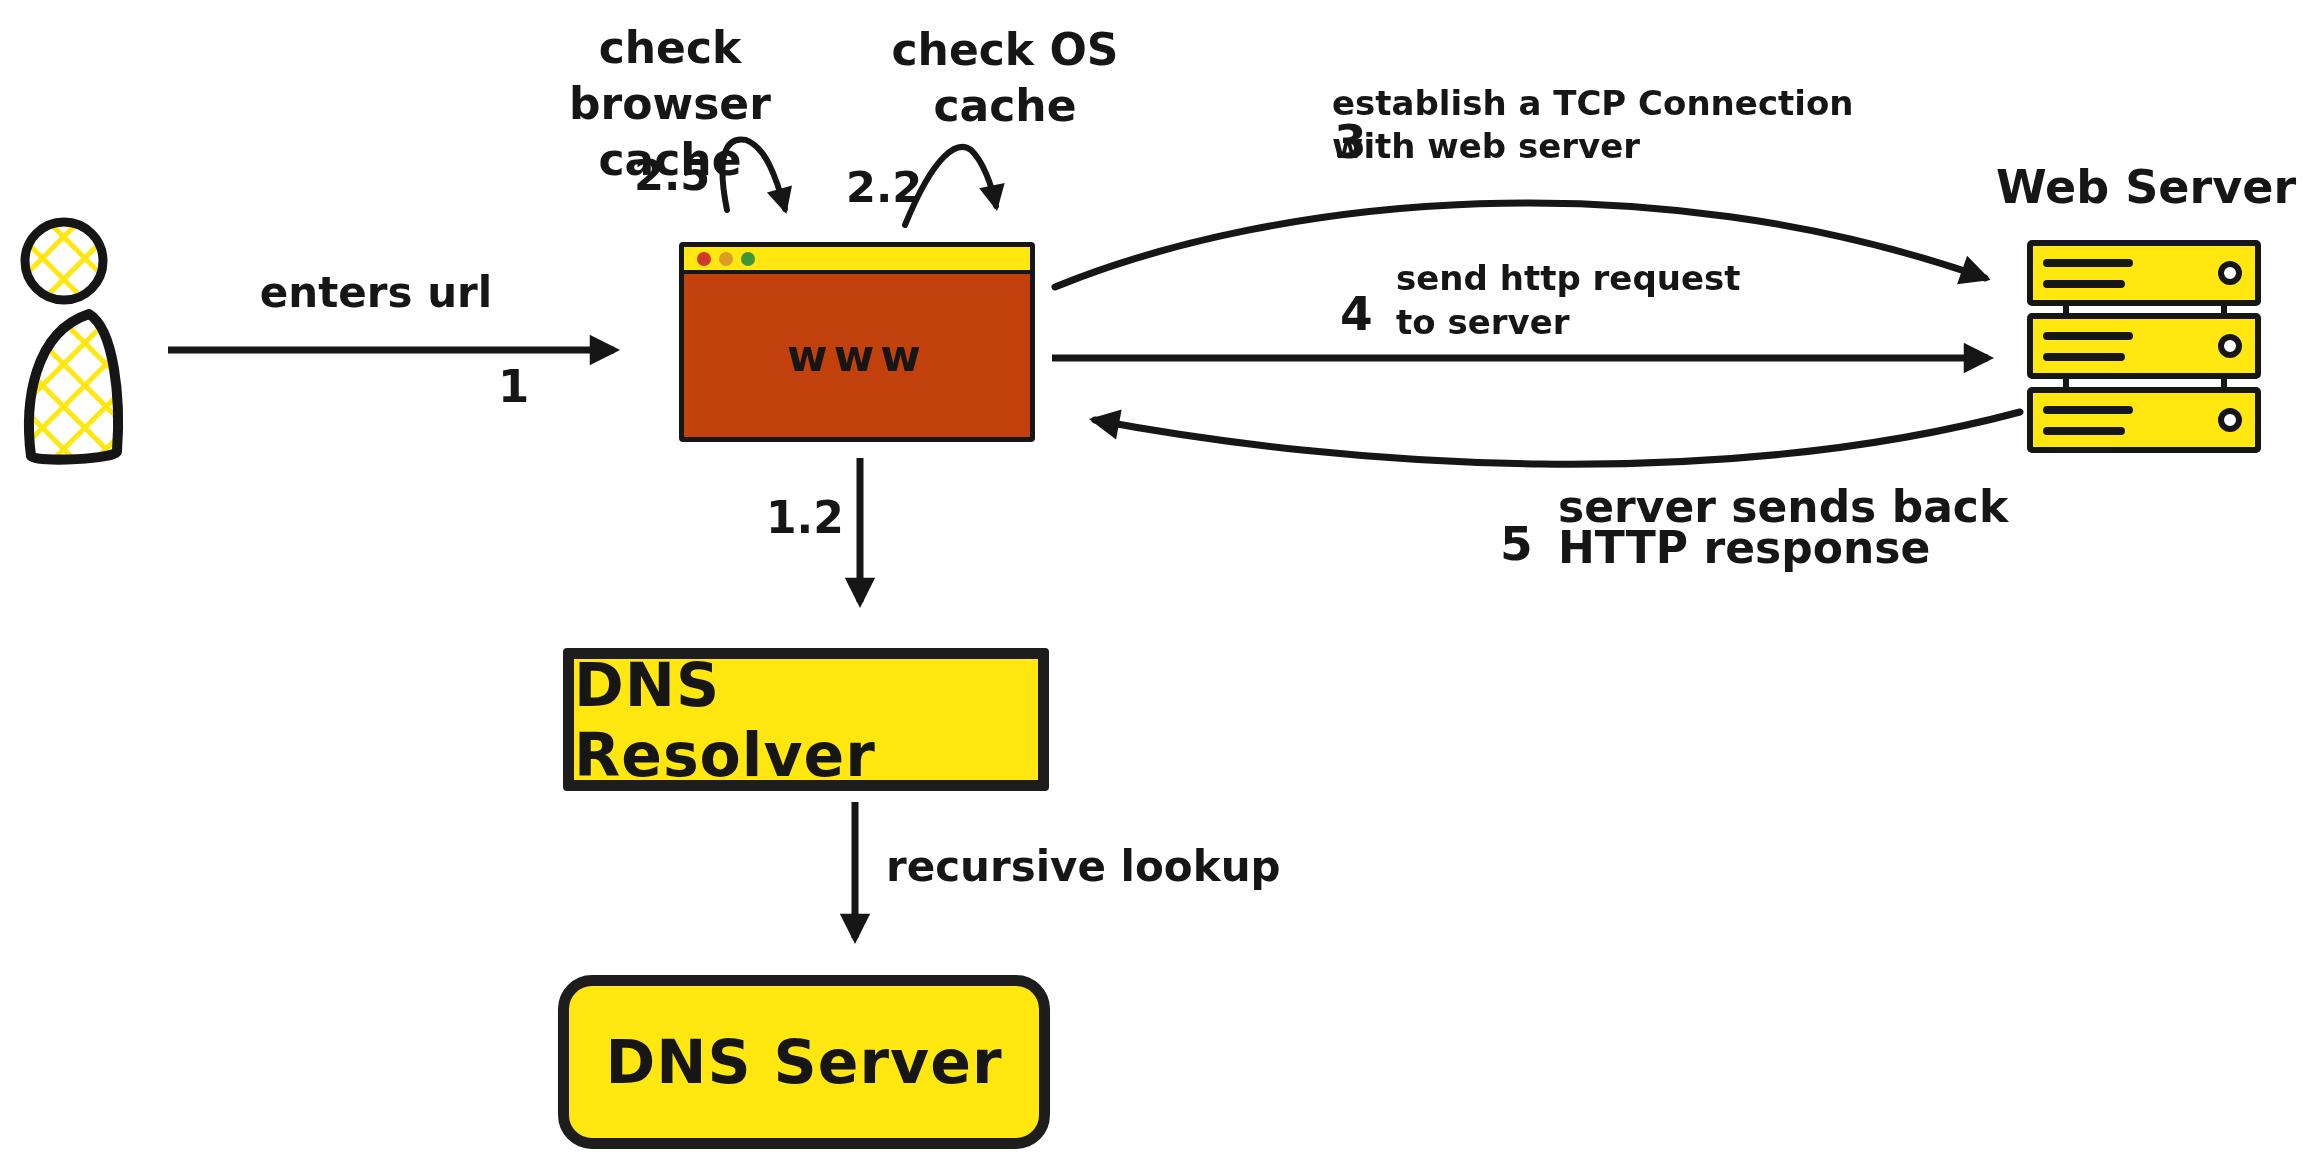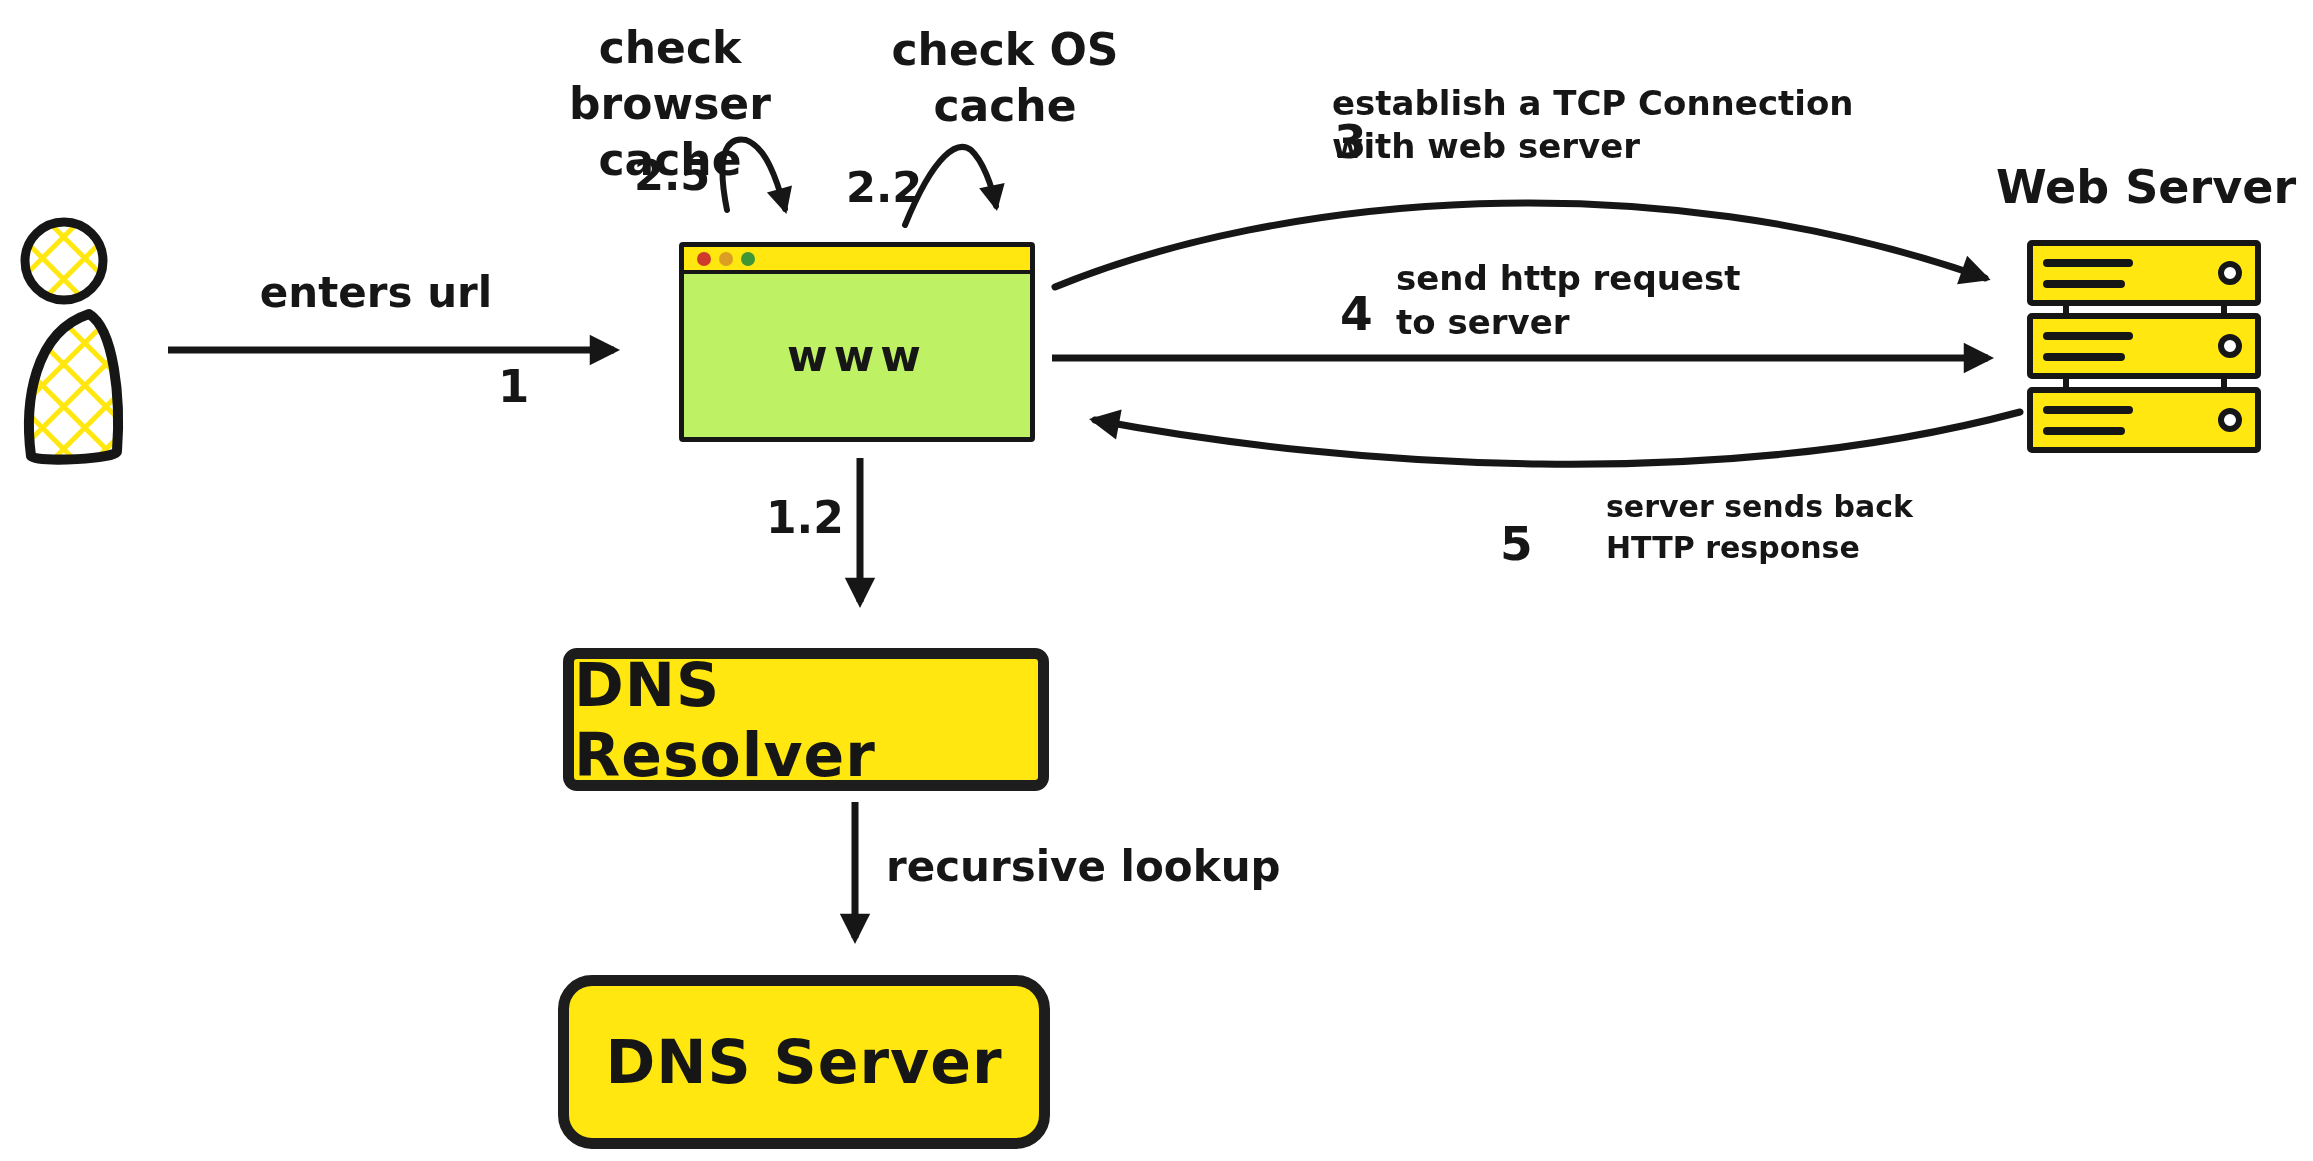--- a/index.html
+++ b/index.html
@@ -15,42 +15,42 @@
     position:relative;width:2313px;height:1161px;background:#ffffff;overflow:hidden;
     font-family:"DejaVu Sans", sans-serif;color:var(--ink);
   }
   .layer{position:absolute;left:0;top:0;}
   .lbl{position:absolute;color:var(--ink);white-space:pre-line;font-weight:600;line-height:1.28;}
   .lbl.c{text-align:center;}
   .num{font-weight:700;}
   
   .browser{
     position:absolute;left:679px;top:242px;width:356px;height:200px;
-    background:#bef264;border:5px solid var(--ink);border-radius:4px;
+    background:#c2410c;border:5px solid var(--ink);border-radius:4px;
   }
   .titlebar{
     height:27px;background:var(--yellow);border-bottom:4px solid var(--ink);
     display:flex;align-items:center;gap:8px;padding-left:13px;
   }
   .dot{width:14px;height:14px;border-radius:50%;}
   .dot.r{background:var(--dot_red);}
   .dot.o{background:var(--dot_orange);}
   .dot.g{background:var(--dot_green);}
   .browser-body{
     position:absolute;left:0;right:0;top:27px;bottom:0;
     display:flex;align-items:center;justify-content:center;
     font-size:44px;font-weight:700;letter-spacing:6px;
   }
   
   .dns-box{
     position:absolute;background:var(--yellow);border:11px solid #1d1d1d;
     display:flex;align-items:center;justify-content:center;
     font-weight:700;font-size:60px;letter-spacing:1px;color:var(--ink);
   }
-  .dns-box.resolver{left:563px;top:648px;width:486px;height:143px;border-radius:14px;}
+  .dns-box.resolver{left:563px;top:648px;width:486px;height:143px;border-radius:4px;}
   .dns-box.server{left:558px;top:975px;width:492px;height:174px;border-radius:34px;}
 </style>
 </head>
 <body>
 
 <div class="canvas">
 
   <svg class="layer" width="2313" height="1161" viewBox="0 0 2313 1161">
     <defs>
       <marker id="ah" viewBox="0 0 12 12" refX="9" refY="6" markerWidth="5.2" markerHeight="5.2" orient="auto-start-reverse">
@@ -130,21 +130,21 @@
 
   <div class="lbl num" style="left:1334px;top:112px;font-size:47px;">3</div>
   <div class="lbl" style="left:1332px;top:82px;font-size:34px;line-height:43px;">establish a TCP Connection
 with web server</div>
 
   <div class="lbl num" style="left:1340px;top:284px;font-size:47px;">4</div>
   <div class="lbl" style="left:1396px;top:256px;font-size:34px;line-height:44px;">send http request
 to server</div>
 
   <div class="lbl num" style="left:1500px;top:514px;font-size:47px;">5</div>
-  <div class="lbl" style="left:1558px;top:486px;font-size:30px;line-height:41px;margin-left:48px;">server sends back
+  <div class="lbl" style="left:1558px;top:486px;font-size:44px;line-height:41px;">server sends back
 HTTP response</div>
 
   <div class="lbl num c" style="left:1990px;top:158px;width:312px;font-size:46px;text-align:center;">Web Server</div>
 
   <div class="lbl" style="left:766px;top:490px;font-size:44px;">1.2</div>
 
   <div class="lbl" style="left:886px;top:840px;font-size:42px;">recursive lookup</div>
 
 </div>
 

